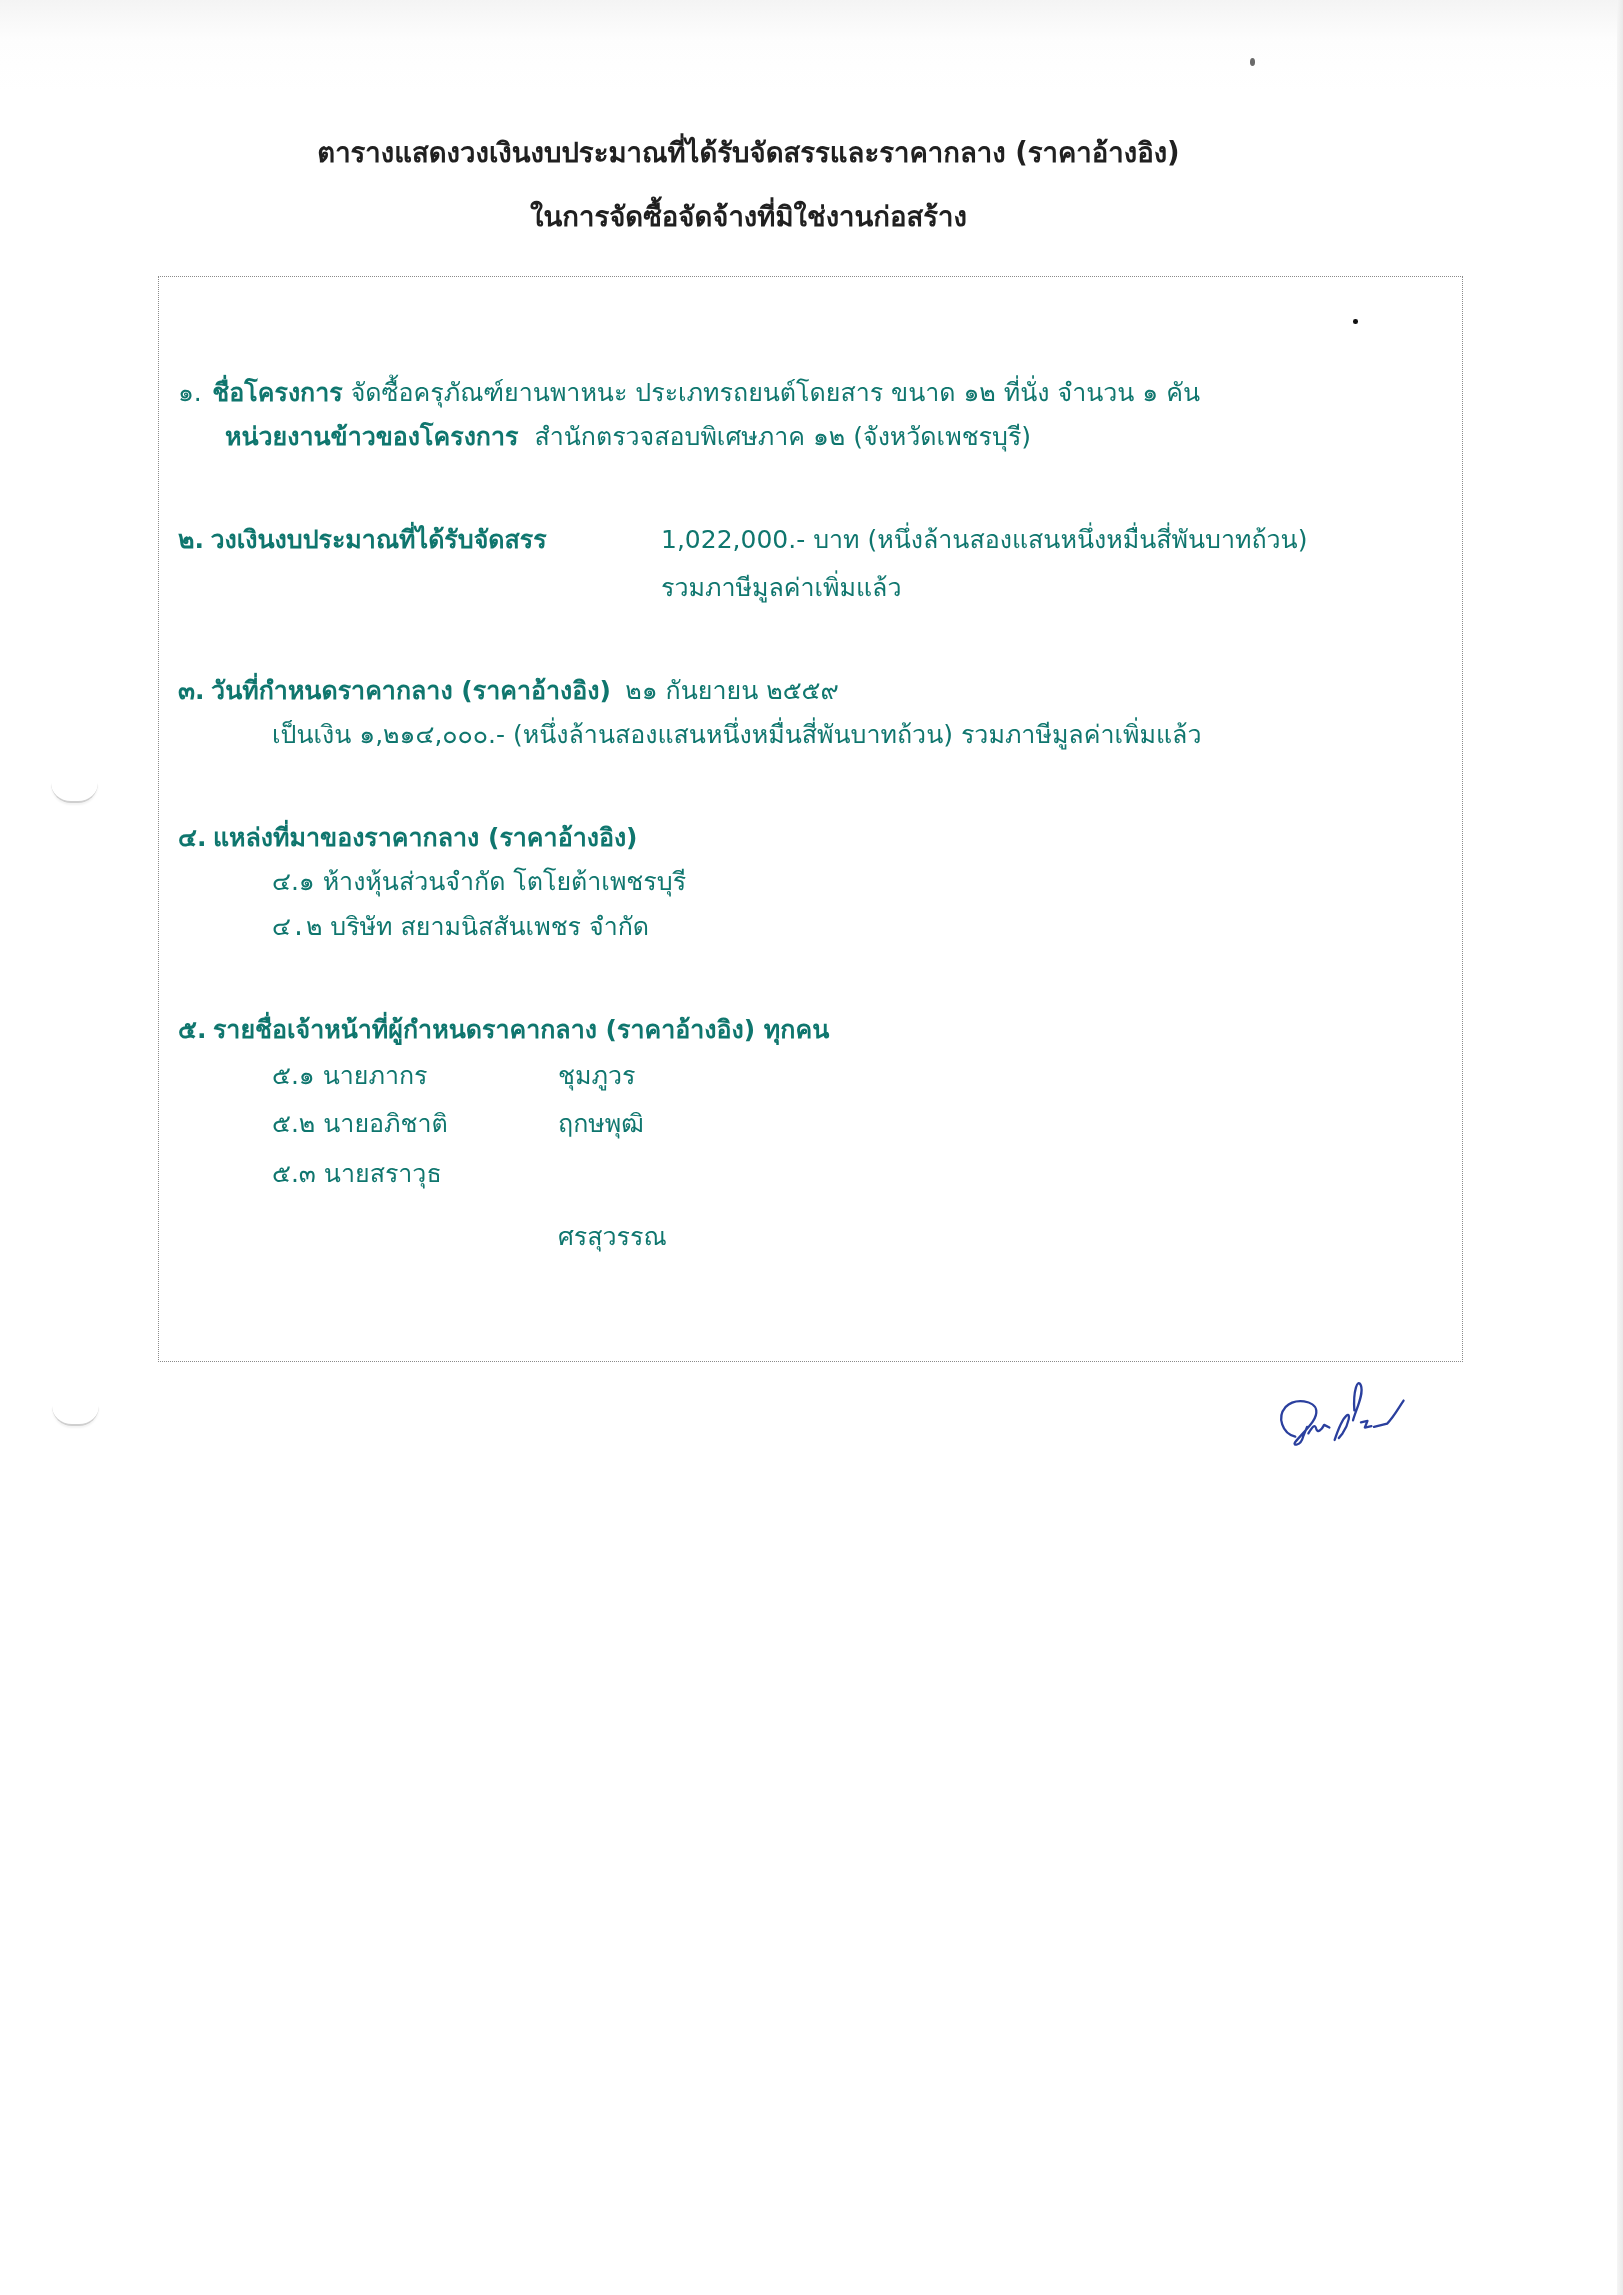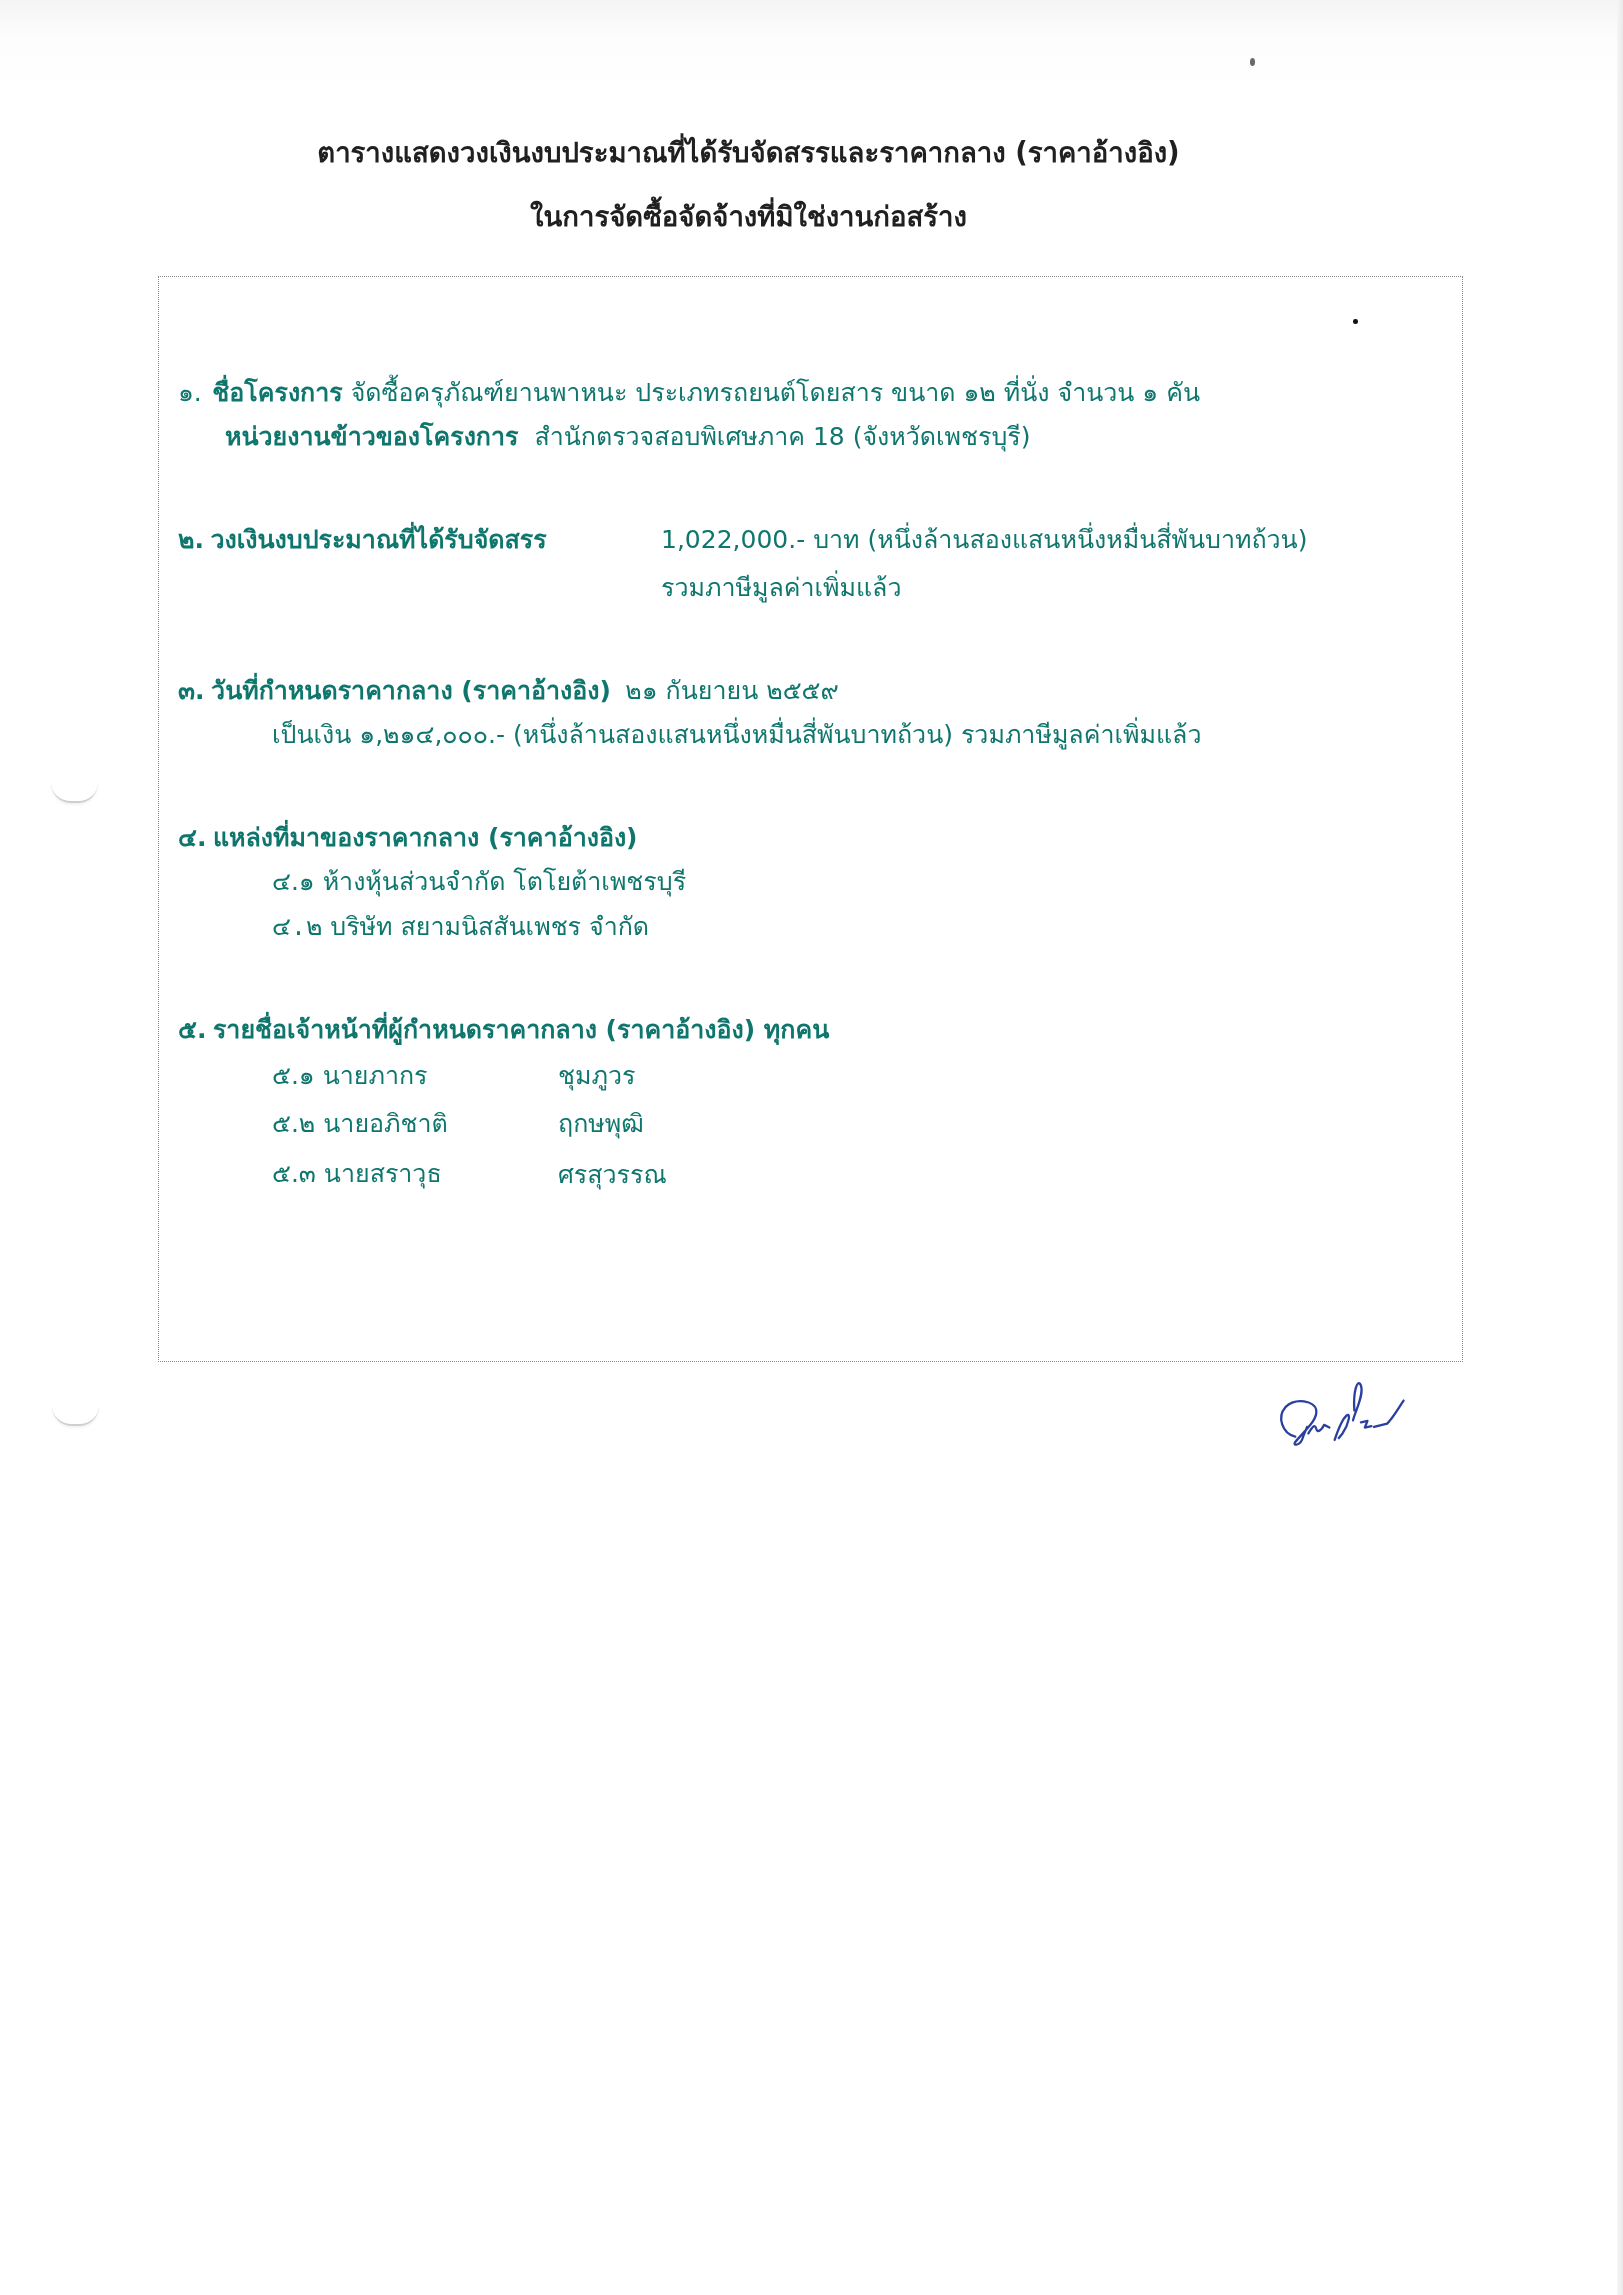--- a/index.html
+++ b/index.html
@@ -90,21 +90,21 @@
 <div class="title line1">ตารางแสดงวงเงินงบประมาณที่ได้รับจัดสรรและราคากลาง (ราคาอ้างอิง)</div>
 <div class="title line2">ในการจัดซื้อจัดจ้างที่มิใช่งานก่อสร้าง</div>
 
 <div class="frame"></div>
 
 <div class="line" style="left:178px; top:376px;">
   <span class="num">๑.</span><span class="b">ชื่อโครงการ</span>
   <span>จัดซื้อครุภัณฑ์ยานพาหนะ ประเภทรถยนต์โดยสาร ขนาด ๑๒ ที่นั่ง จำนวน ๑ คัน</span>
 </div>
 <div class="line" style="left:225px; top:420px;">
-  <span class="b">หน่วยงานข้าวของโครงการ</span>&nbsp;&nbsp;<span>สำนักตรวจสอบพิเศษภาค 18 (จังหวัดเพชรบุรี)</span>
+  <span class="b">หน่วยงานข้าวของโครงการ</span>&nbsp;&nbsp;<span>สำนักตรวจสอบพิเศษภาค ๑๒ (จังหวัดเพชรบุรี)</span>
 </div>
 
 <div class="line b" style="left:178px; top:523px;">
   <span class="num" style="margin-right:6.5px;">๒.</span><span>วงเงินงบประมาณที่ได้รับจัดสรร</span>
 </div>
 <div class="line" style="left:661px; top:523px;">1,022,000.- บาท (หนึ่งล้านสองแสนหนึ่งหมื่นสี่พันบาทถ้วน)</div>
 <div class="line" style="left:661px; top:571px;text-align:right;">รวมภาษีมูลค่าเพิ่มแล้ว</div>
 
 <div class="line" style="left:178px; top:674px;">
   <span class="b" style="margin-right:6.5px;">๓.</span><span class="b">วันที่กำหนดราคากลาง (ราคาอ้างอิง)</span>
@@ -132,21 +132,21 @@
 <div class="line" style="left:558px; top:1059px;">ชุมภูวร</div>
 
 <div class="line" style="left:272px; top:1107px;">
   <span style="margin-right:7.9px;">๕.๒</span><span>นายอภิชาติ</span>
 </div>
 <div class="line" style="left:558px; top:1107px;">ฤกษพุฒิ</div>
 
 <div class="line" style="left:272px; top:1157px;">
   <span style="margin-right:7.9px;">๕.๓</span><span>นายสราวุธ</span>
 </div>
-<div class="line" style="left:558px; top:1158px;text-align:right;">ศรสุวรรณ</div>
+<div class="line" style="left:558px; top:1220px;text-align:right;">ศรสุวรรณ</div>
 
 <svg class="signature" viewBox="0 0 230 140">
   <g fill="none" stroke="#2a3f9e" stroke-width="3.5" stroke-linecap="round" stroke-linejoin="round">
     <path d="M40 100 C 20 95, 12 70, 25 55 C 40 40, 70 45, 72 60 C 74 75, 55 90, 40 108 C 35 114, 48 115, 52 100 L 58 85 M 60 95 C 66 85, 70 80, 72 88 C 74 95, 80 90, 84 82 L 92 86"></path>
     <path d="M100 105 C 105 90, 110 75, 118 68 C 125 62, 122 80, 112 95 C 108 100, 104 105, 108 100"></path>
     <path d="M130 60 C 128 30, 135 10, 140 22 C 145 35, 132 60, 128 75"></path>
     <path d="M140 78 L 150 76 L 146 86 L 156 84"></path>
     <path d="M160 85 L 180 80 C 190 70, 198 55, 205 45"></path>
   </g>
 </svg>

